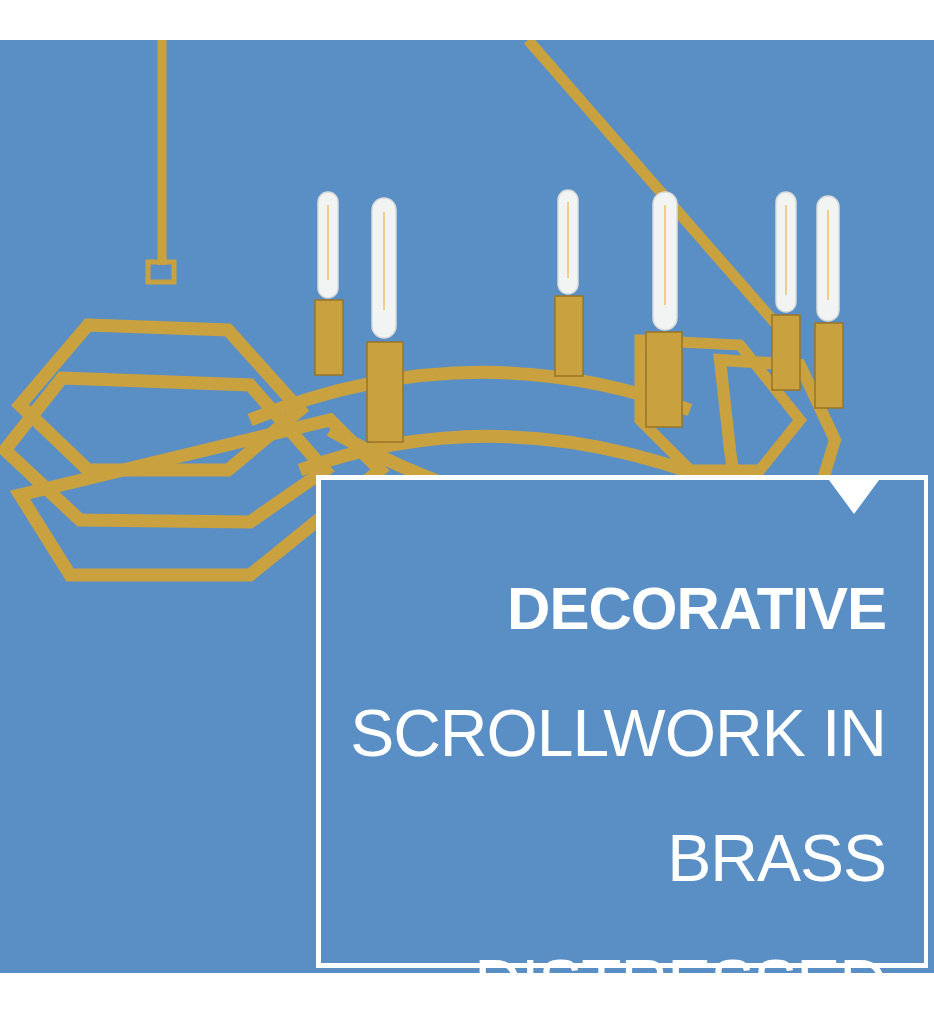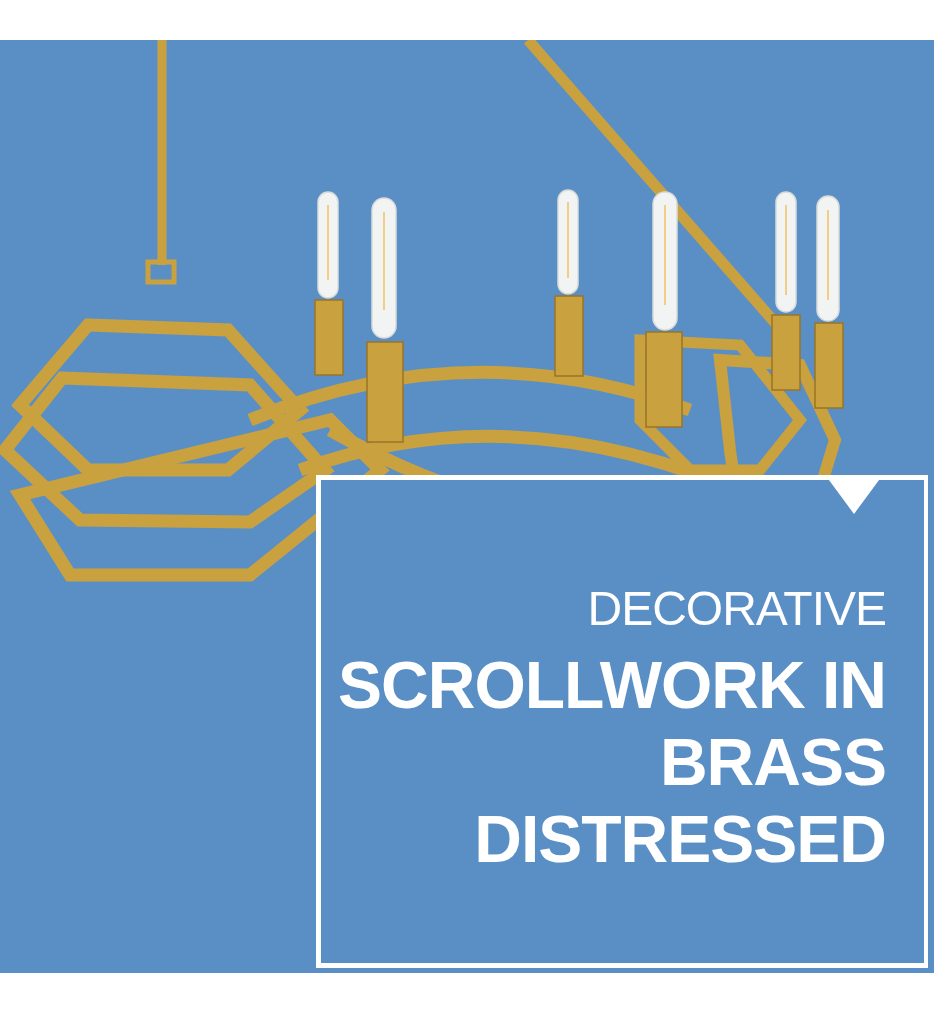--- a/index.html
+++ b/index.html
@@ -5,22 +5,22 @@
     html, body { margin: 0; padding: 0; background: #ffffff; }
     body { width: 934px; height: 1015px; position: relative; overflow: hidden; }
     .bg { position: absolute; left: 0; top: 40px; width: 934px; height: 933px; background: #5a8fc6; }
     .art { position: absolute; left: 0; top: 40px; width: 934px; height: 600px; }
     .textbox { position: absolute; left: 316px; top: 475px; width: 612px; height: 493px;
       border: 5px solid #ffffff; border-right-width: 4px; background: #5a8fc6; box-sizing: border-box; }
     .notch { position: absolute; left: 826px; top: 476px; width: 0; height: 0;
       border-left: 28px solid transparent; border-right: 28px solid transparent; border-top: 38px solid #ffffff; }
     .caption { position: absolute; right: 48px; top: 570px; text-align: right; color: #ffffff;
       font-family: "Liberation Sans", sans-serif; line-height: 77px; }
-    .caption .bold { font-weight: normal; font-size: 48px; letter-spacing: -1px; }
-    .caption .reg { font-weight: bold; font-size: 66px; letter-spacing: -1px; }
+    .caption .bold { font-weight: bold; font-size: 60px; letter-spacing: -1px; }
+    .caption .reg { font-weight: normal; font-size: 66px; letter-spacing: -1px; margin-top: 48px; }
   </style>
 </head>
 <body>
 
 <div class="bg"></div>
 
 <svg class="art" viewBox="0 40 934 600" xmlns="http://www.w3.org/2000/svg">
   <g fill="none" stroke="#c9a13e" stroke-width="13" stroke-linejoin="miter">
 
     <line x1="162" y1="40" x2="162" y2="265" stroke-width="9"></line>

